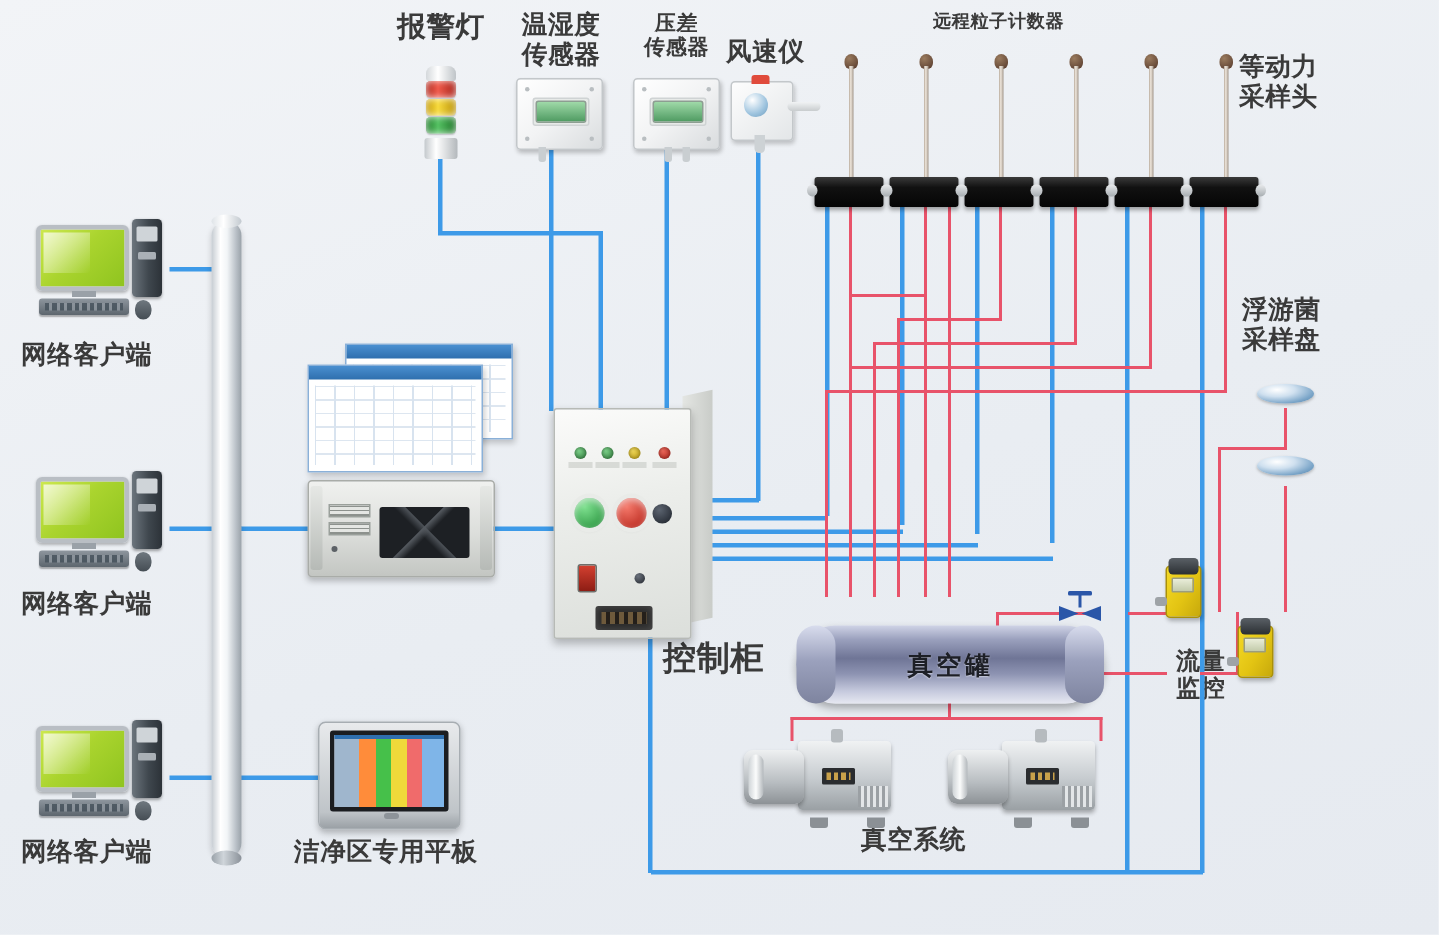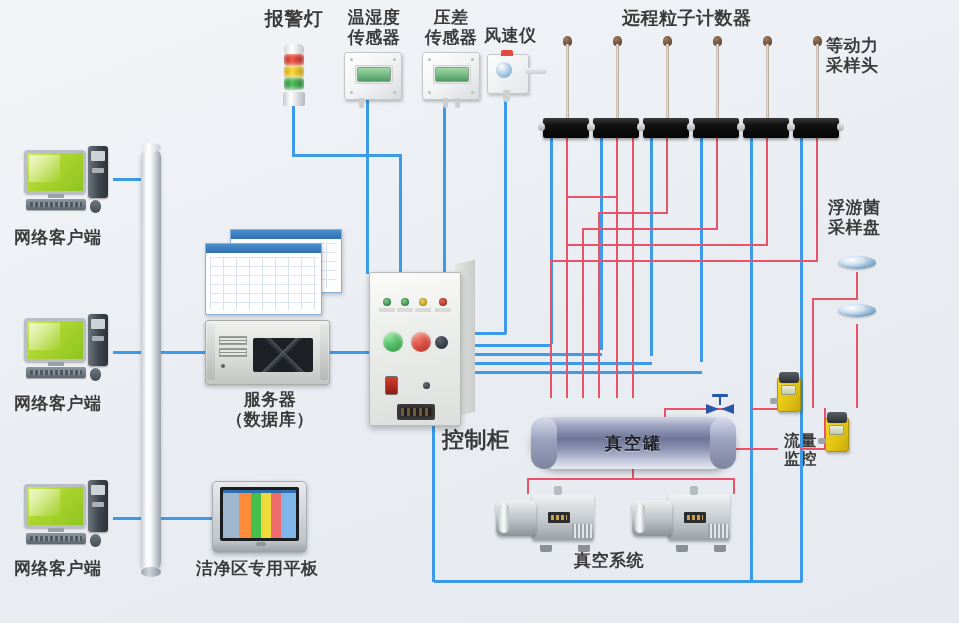--- a/index.html
+++ b/index.html
@@ -213,34 +213,32 @@
     background:linear-gradient(180deg,#e8eef4,#9fb6cb);z-index:-1;}
 </style>
 </head>
 <body>
 
 <div id="stage">
 
   <div class="lbl c" style="left:258px;top:8px;width:72px;font-size:19px;">报警灯</div>
   <div class="lbl c" style="left:334px;top:8px;width:80px;font-size:17px;">温湿度
 传感器</div>
-  <div class="lbl c" style="left:418px;top:8px;width:66px;font-size:17px;">压差
+  <div class="lbl c" style="left:418px;top:8px;width:66px;font-size:14px;">压差
 传感器</div>
   <div class="lbl" style="left:484px;top:26px;font-size:17px;">风速仪</div>
-  <div class="lbl" style="left:622px;top:8px;font-size:18px;">远程粒子计数器</div>
+  <div class="lbl" style="left:622px;top:8px;font-size:12px;">远程粒子计数器</div>
   <div class="lbl" style="left:826px;top:36px;font-size:17px;">等动力
 采样头</div>
   <div class="lbl" style="left:828px;top:198px;font-size:17px;">浮游菌
 采样盘</div>
   <div class="lbl" style="left:784px;top:432px;font-size:16px;">流量
 监控</div>
   <div class="lbl" style="left:574px;top:551px;font-size:17px;">真空系统</div>
   <div class="lbl" style="left:442px;top:427px;font-size:22px;">控制柜</div>
-  <div class="lbl c" style="left:210px;top:390px;width:120px;font-size:17px;">服务器
-（数据库）</div>
   <div class="lbl" style="left:196px;top:559px;font-size:17px;">洁净区专用平板</div>
   <div class="lbl" style="left:14px;top:228px;font-size:17px;">网络客户端</div>
   <div class="lbl" style="left:14px;top:394px;font-size:17px;">网络客户端</div>
   <div class="lbl" style="left:14px;top:559px;font-size:17px;">网络客户端</div>
 
   <div class="w wh" style="left:113px;top:178px;width:40px;"></div>
   <div class="w wh" style="left:113px;top:351px;width:48px;"></div>
   <div class="w wh" style="left:113px;top:517px;width:100px;"></div>
 
   <div class="w wh" style="left:158px;top:351px;width:215px;"></div>

